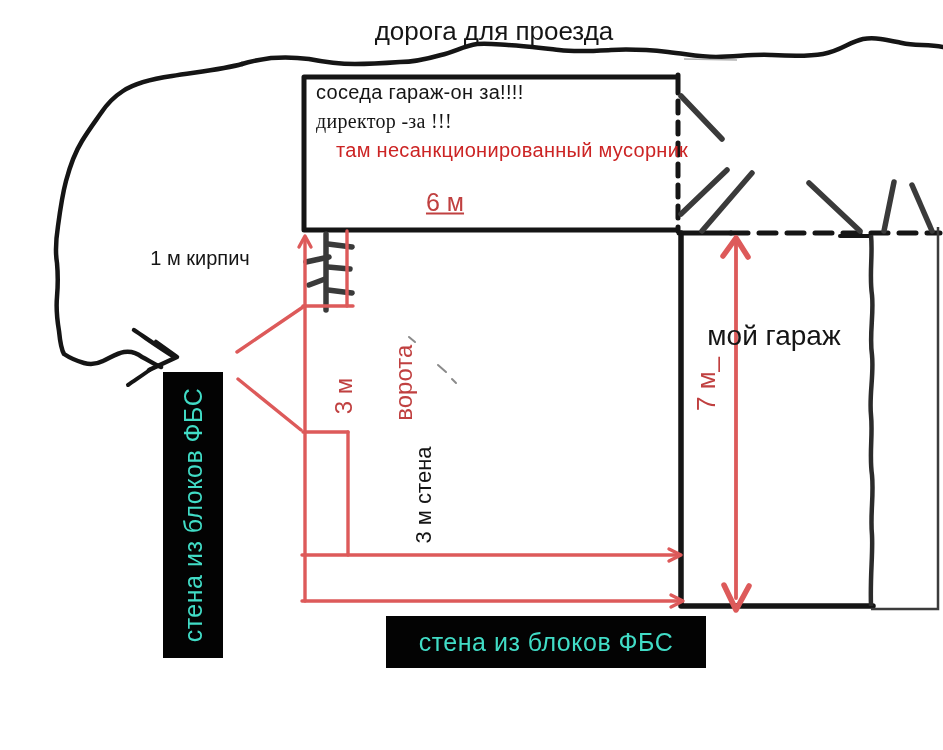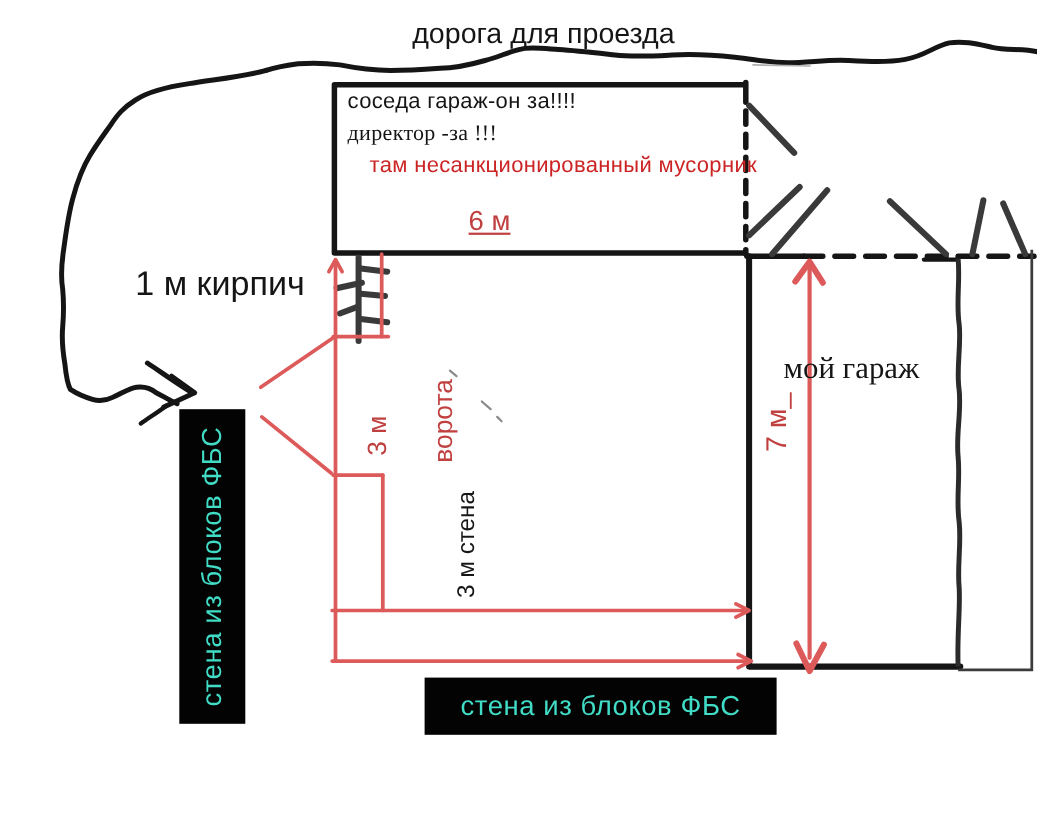--- a/index.html
+++ b/index.html
@@ -23,21 +23,21 @@
   
   .t { position:absolute; white-space:nowrap; color:var(--ink,#151515); }
   .c { transform:translate(-50%,-50%); }
   .rot { transform:translate(-50%,-50%) rotate(-90deg); }
   .red-t { color:var(--red_text,#c04040); }
   .alert-t { color:var(--red_alert,#cc2424); }
 
   .title { font-size:26px;margin-left:24px; }
   .boxline { font-size:20px; letter-spacing:.3px; }
   .dim6 { font-size:25px;text-decoration:underline; }
-  .brick-t { font-size:31px; }
+  .brick-t { font-size:20px; }
   .garage-t { font-size:28px; }
   .gate-t { font-size:24px; line-height:1.25; text-align:center; white-space:pre; }
   .wall3-t { font-size:22px; }
   .h7-t { font-size:26px; }
 
   .blackbox { position:absolute; background:var(--box_bg,#030303); }
   .fbs { color:var(--cyan,#41dcc6); font-size:25px; letter-spacing:.5px; }
   #fbs-left-box  { left:163px; top:372px; width:60px; height:286px; }
   #fbs-left-box .fbs { position:absolute; left:50%; top:50%; }
   #fbs-bottom-box { left:386px; top:616px; width:320px; height:52px;
@@ -132,21 +132,21 @@
 
   <div class="t c title" style="left:470px; top:31px;">дорога для проезда</div>
 
   <div class="t boxline" style="left:316px; top:81px;">соседа гараж-он за!!!!</div>
   <div class="t boxline" style="left:316px; top:110px;font-family:Liberation Serif, serif;">директор -за !!!</div>
   <div class="t boxline alert-t" style="left:316px; top:139px;margin-left:20px;">там несанкционированный мусорник</div>
   <div class="t c dim6 red-t" style="left:445px; top:202px;">6 м</div>
 
   <div class="t c brick-t" style="left:200px; top:258px;">1 м кирпич</div>
 
-  <div class="t c garage-t" style="left:774px; top:336px;font-family:Liberation Serif, serif;">мой гараж</div>
+  <div class="t c garage-t" style="left:774px; top:336px;">мой гараж</div>
 
   <div class="t rot gate-t red-t" style="left:374px; top:396px;"><span>3 м</span><br>
     <span>ворота</span></div>
 
   <div class="t rot wall3-t" style="left:424px; top:495px;">3 м стена</div>
 
   <div class="t rot h7-t red-t" style="left:706px; top:384px;">7 м_</div>
 
   <div id="fbs-left-box" class="blackbox">
     <div class="t rot fbs">стена из блоков ФБС</div>

